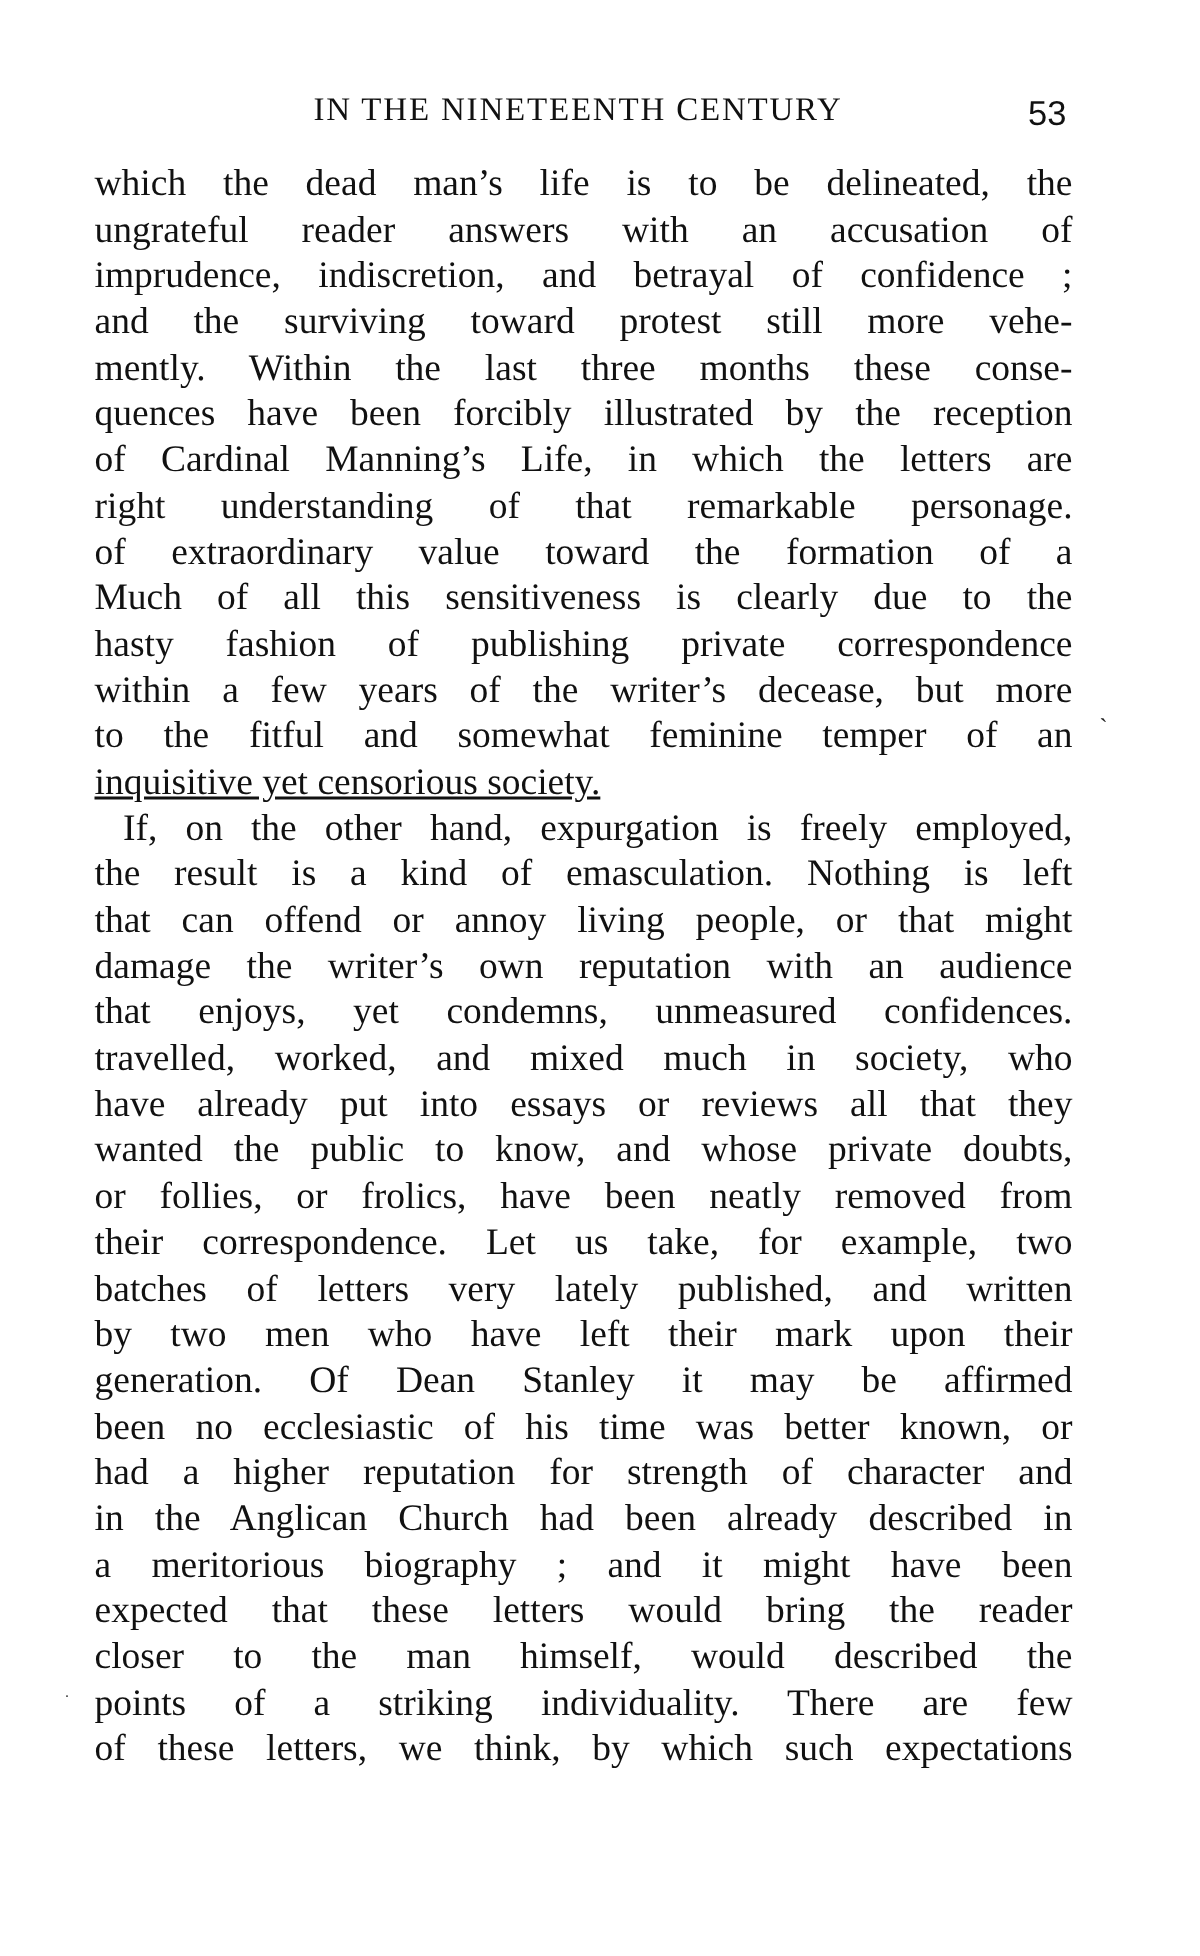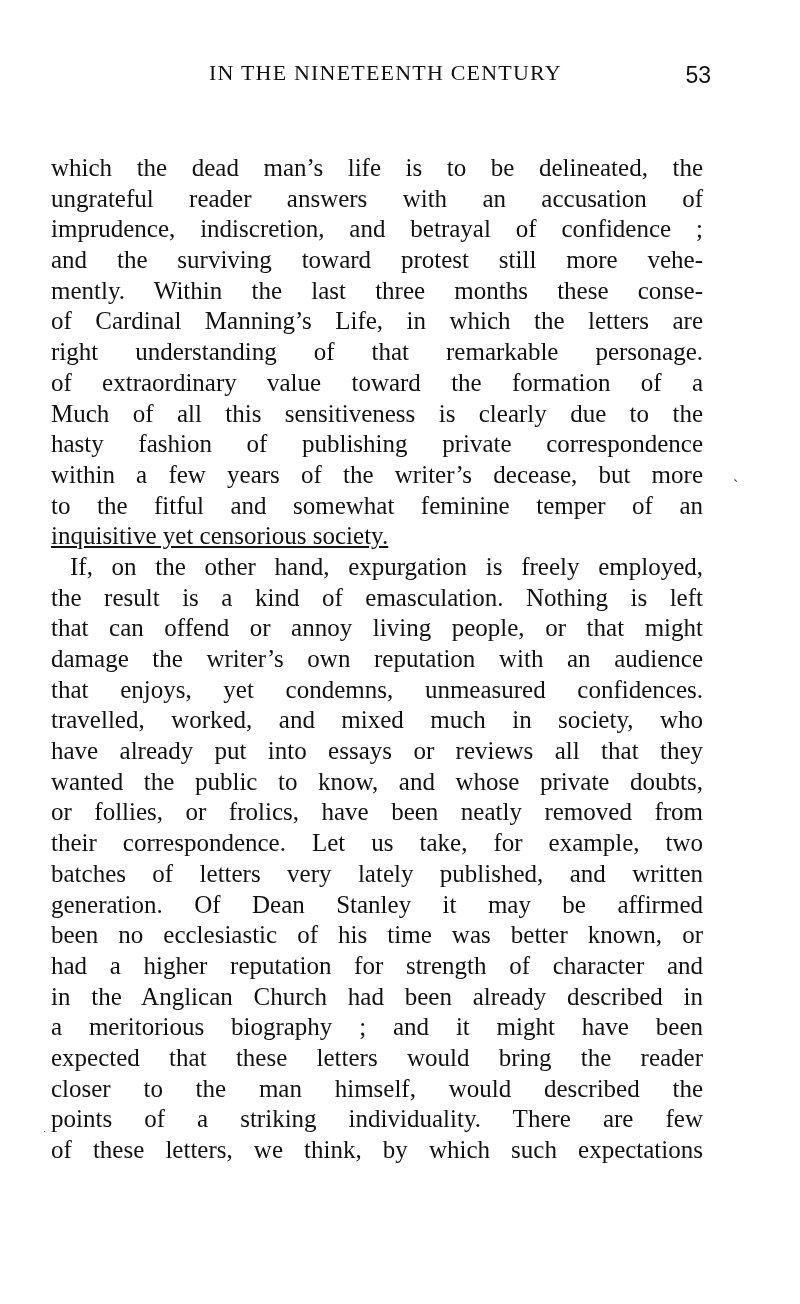--- a/index.html
+++ b/index.html
@@ -42,24 +42,23 @@
   .page-number {
     position: absolute;
     right: 2px;
     top: 2px;
     font-size: 23px;
     line-height: 34px;
     font-family: Liberation Sans, sans-serif;
   }
   .body-text {
     position: absolute;
-    left: 51px;
+    left: 63px;
     top: 108px;
     width: 652px;
-    margin-top: 45px;
   }
   .line {
     display: block;
     height: 30.7px;
     line-height: 30.7px;
     font-size: 25px;
     white-space: nowrap;
     text-align: justify;
     text-align-last: justify;
   }
@@ -96,20 +95,21 @@
     <span class="page-number">53</span>
   </div>
 
   <div class="body-text">
     <div id="para-0">
         <span class="line">which the dead man’s life is to be delineated, the</span>
         <span class="line">ungrateful reader answers with an accusation of</span>
         <span class="line">imprudence, indiscretion, and betrayal of confidence ;</span>
         <span class="line">and the surviving toward protest still more vehe-</span>
         <span class="line">mently.  Within the last three months these conse-</span>
+        <span class="line">quences have been forcibly illustrated by the reception</span>
         <span class="line">of Cardinal Manning’s Life, in which the letters are</span>
         <span class="line">right understanding of that remarkable personage.</span>
         <span class="line">of extraordinary value toward the formation of a</span>
         <span class="line">Much of all this sensitiveness is clearly due to the</span>
         <span class="line">hasty fashion of publishing private correspondence</span>
         <span class="line">within a few years of the writer’s decease, but more</span>
         <span class="line">to the fitful and somewhat feminine temper of an</span>
         <span class="line last">inquisitive yet censorious society.</span>
       </div>
     <div id="para-1">
@@ -117,20 +117,21 @@
         <span class="line">the result is a kind of emasculation.  Nothing is left</span>
         <span class="line">that can offend or annoy living people, or that might</span>
         <span class="line">damage the writer’s own reputation with an audience</span>
         <span class="line">that enjoys, yet condemns, unmeasured confidences.</span>
         <span class="line">travelled, worked, and mixed much in society, who</span>
         <span class="line">have already put into essays or reviews all that they</span>
         <span class="line">wanted the public to know, and whose private doubts,</span>
         <span class="line">or follies, or frolics, have been neatly removed from</span>
         <span class="line">their correspondence.  Let us take, for example, two</span>
         <span class="line">batches of letters very lately published, and written</span>
+        <span class="line">by two men who have left their mark upon their</span>
         <span class="line">generation.  Of Dean Stanley it may be affirmed</span>
         <span class="line">been no ecclesiastic of his time was better known, or</span>
         <span class="line">had a higher reputation for strength of character and</span>
         <span class="line">in the Anglican Church had been already described in</span>
         <span class="line">a meritorious biography ;  and it might have been</span>
         <span class="line">expected that these letters would bring the reader</span>
         <span class="line">closer to the man himself, would described the</span>
         <span class="line">points of a striking individuality.  There are few</span>
         <span class="line">of these letters, we think, by which such expectations</span>
       </div>

